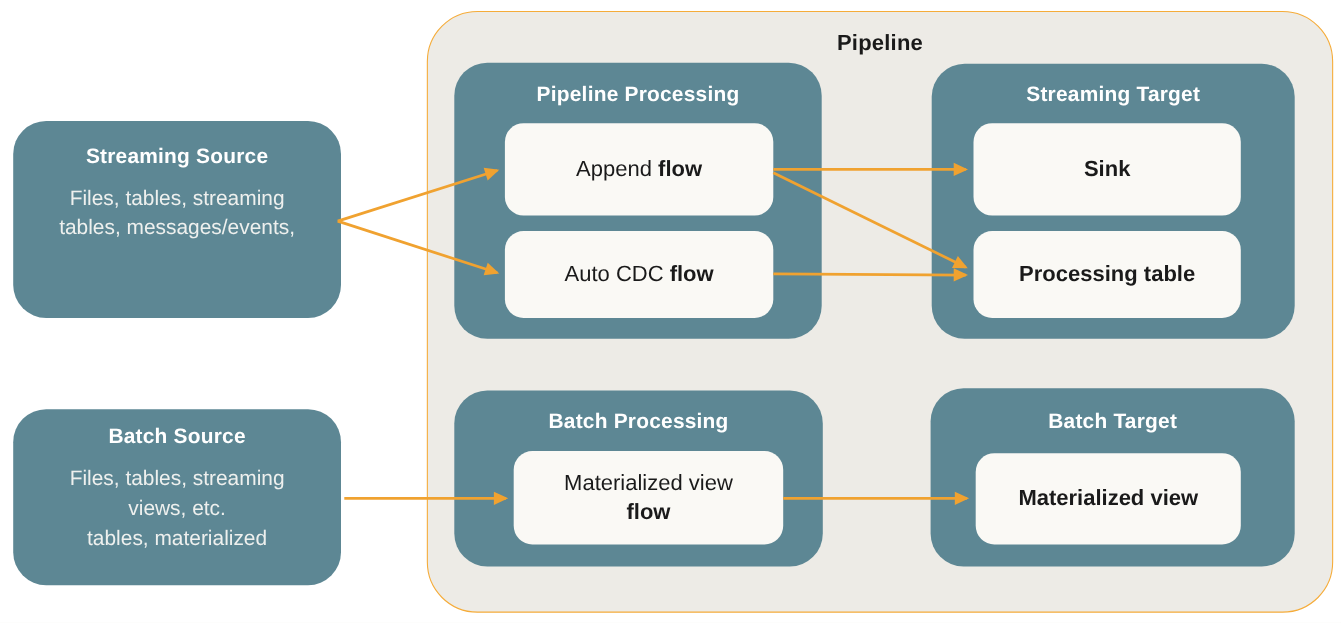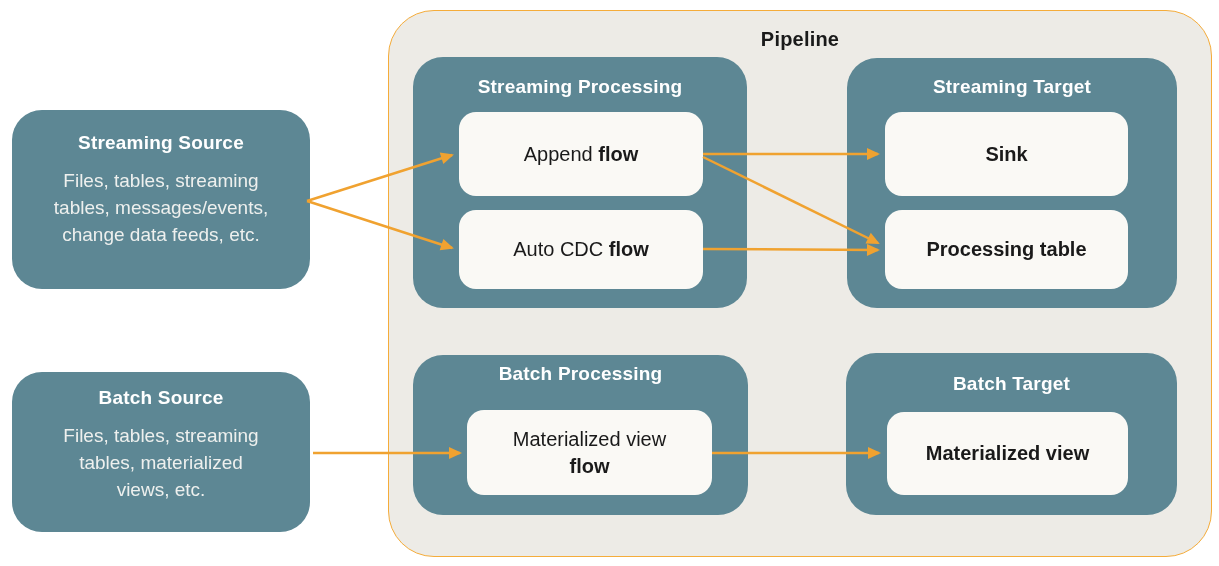--- a/index.html
+++ b/index.html
@@ -21,21 +21,21 @@
     font-size:20px;font-weight:bold;color:var(--dark-text);letter-spacing:.2px;
   }
   .group{
     position:absolute;background:var(--teal);border-radius:30px;color:var(--light-text);
   }
   .group-title{
     text-align:center;font-size:19px;font-weight:bold;color:var(--light-text);letter-spacing:.2px;
   }
   .g-streaming-processing{left:413px;top:57px;width:334px;height:251px;padding-top:19px;}
   .g-streaming-target{left:847px;top:58px;width:330px;height:250px;padding-top:18px;}
-  .g-batch-processing{left:413px;top:355px;width:335px;height:160px;padding-top:8px;}
+  .g-batch-processing{left:413px;top:355px;width:335px;height:160px;padding-top:18px;}
   .g-batch-target{left:846px;top:353px;width:331px;height:162px;padding-top:20px;}
   .node{
     position:absolute;background:var(--node-bg);border-radius:17px;
     display:flex;flex-direction:column;align-items:center;justify-content:center;
     font-size:20px;color:var(--dark-text);text-align:left;line-height:27px;
   }
   .n-append{left:46px;top:55px;width:244px;height:84px;}
   .n-autocdc{left:46px;top:153px;width:244px;height:79px;}
   .n-sink{left:38px;top:54px;width:243px;height:84px;}
   .n-sttable{left:38px;top:152px;width:243px;height:79px;}
@@ -54,39 +54,38 @@
 </head>
 <body>
 
 <div class="stage">
 
   <div class="source s-streaming">
     <div class="source-title">Streaming Source</div>
     <div class="source-body">
       <div>Files, tables, streaming</div>
       <div>tables, messages/events,</div>
-      <div>change data feeds, etc.</div>
     </div>
   </div>
 
   <div class="source s-batch">
     <div class="source-title">Batch Source</div>
     <div class="source-body">
       <div>Files, tables, streaming</div>
+      <div>views, etc.</div>
       <div>tables, materialized</div>
-      <div>views, etc.</div>
     </div>
   </div>
 
   <div class="pipeline">
     <div class="pipeline-title">Pipeline</div>
   </div>
 
   <div class="group g-streaming-processing">
-    <div class="group-title">Streaming Processing</div>
+    <div class="group-title">Pipeline Processing</div>
     <div class="node n-append">
       <div><span>Append</span> <b>flow</b></div>
     </div>
     <div class="node n-autocdc">
       <div><span>Auto CDC</span> <b>flow</b></div>
     </div>
   </div>
 
   <div class="group g-streaming-target">
     <div class="group-title">Streaming Target</div>

